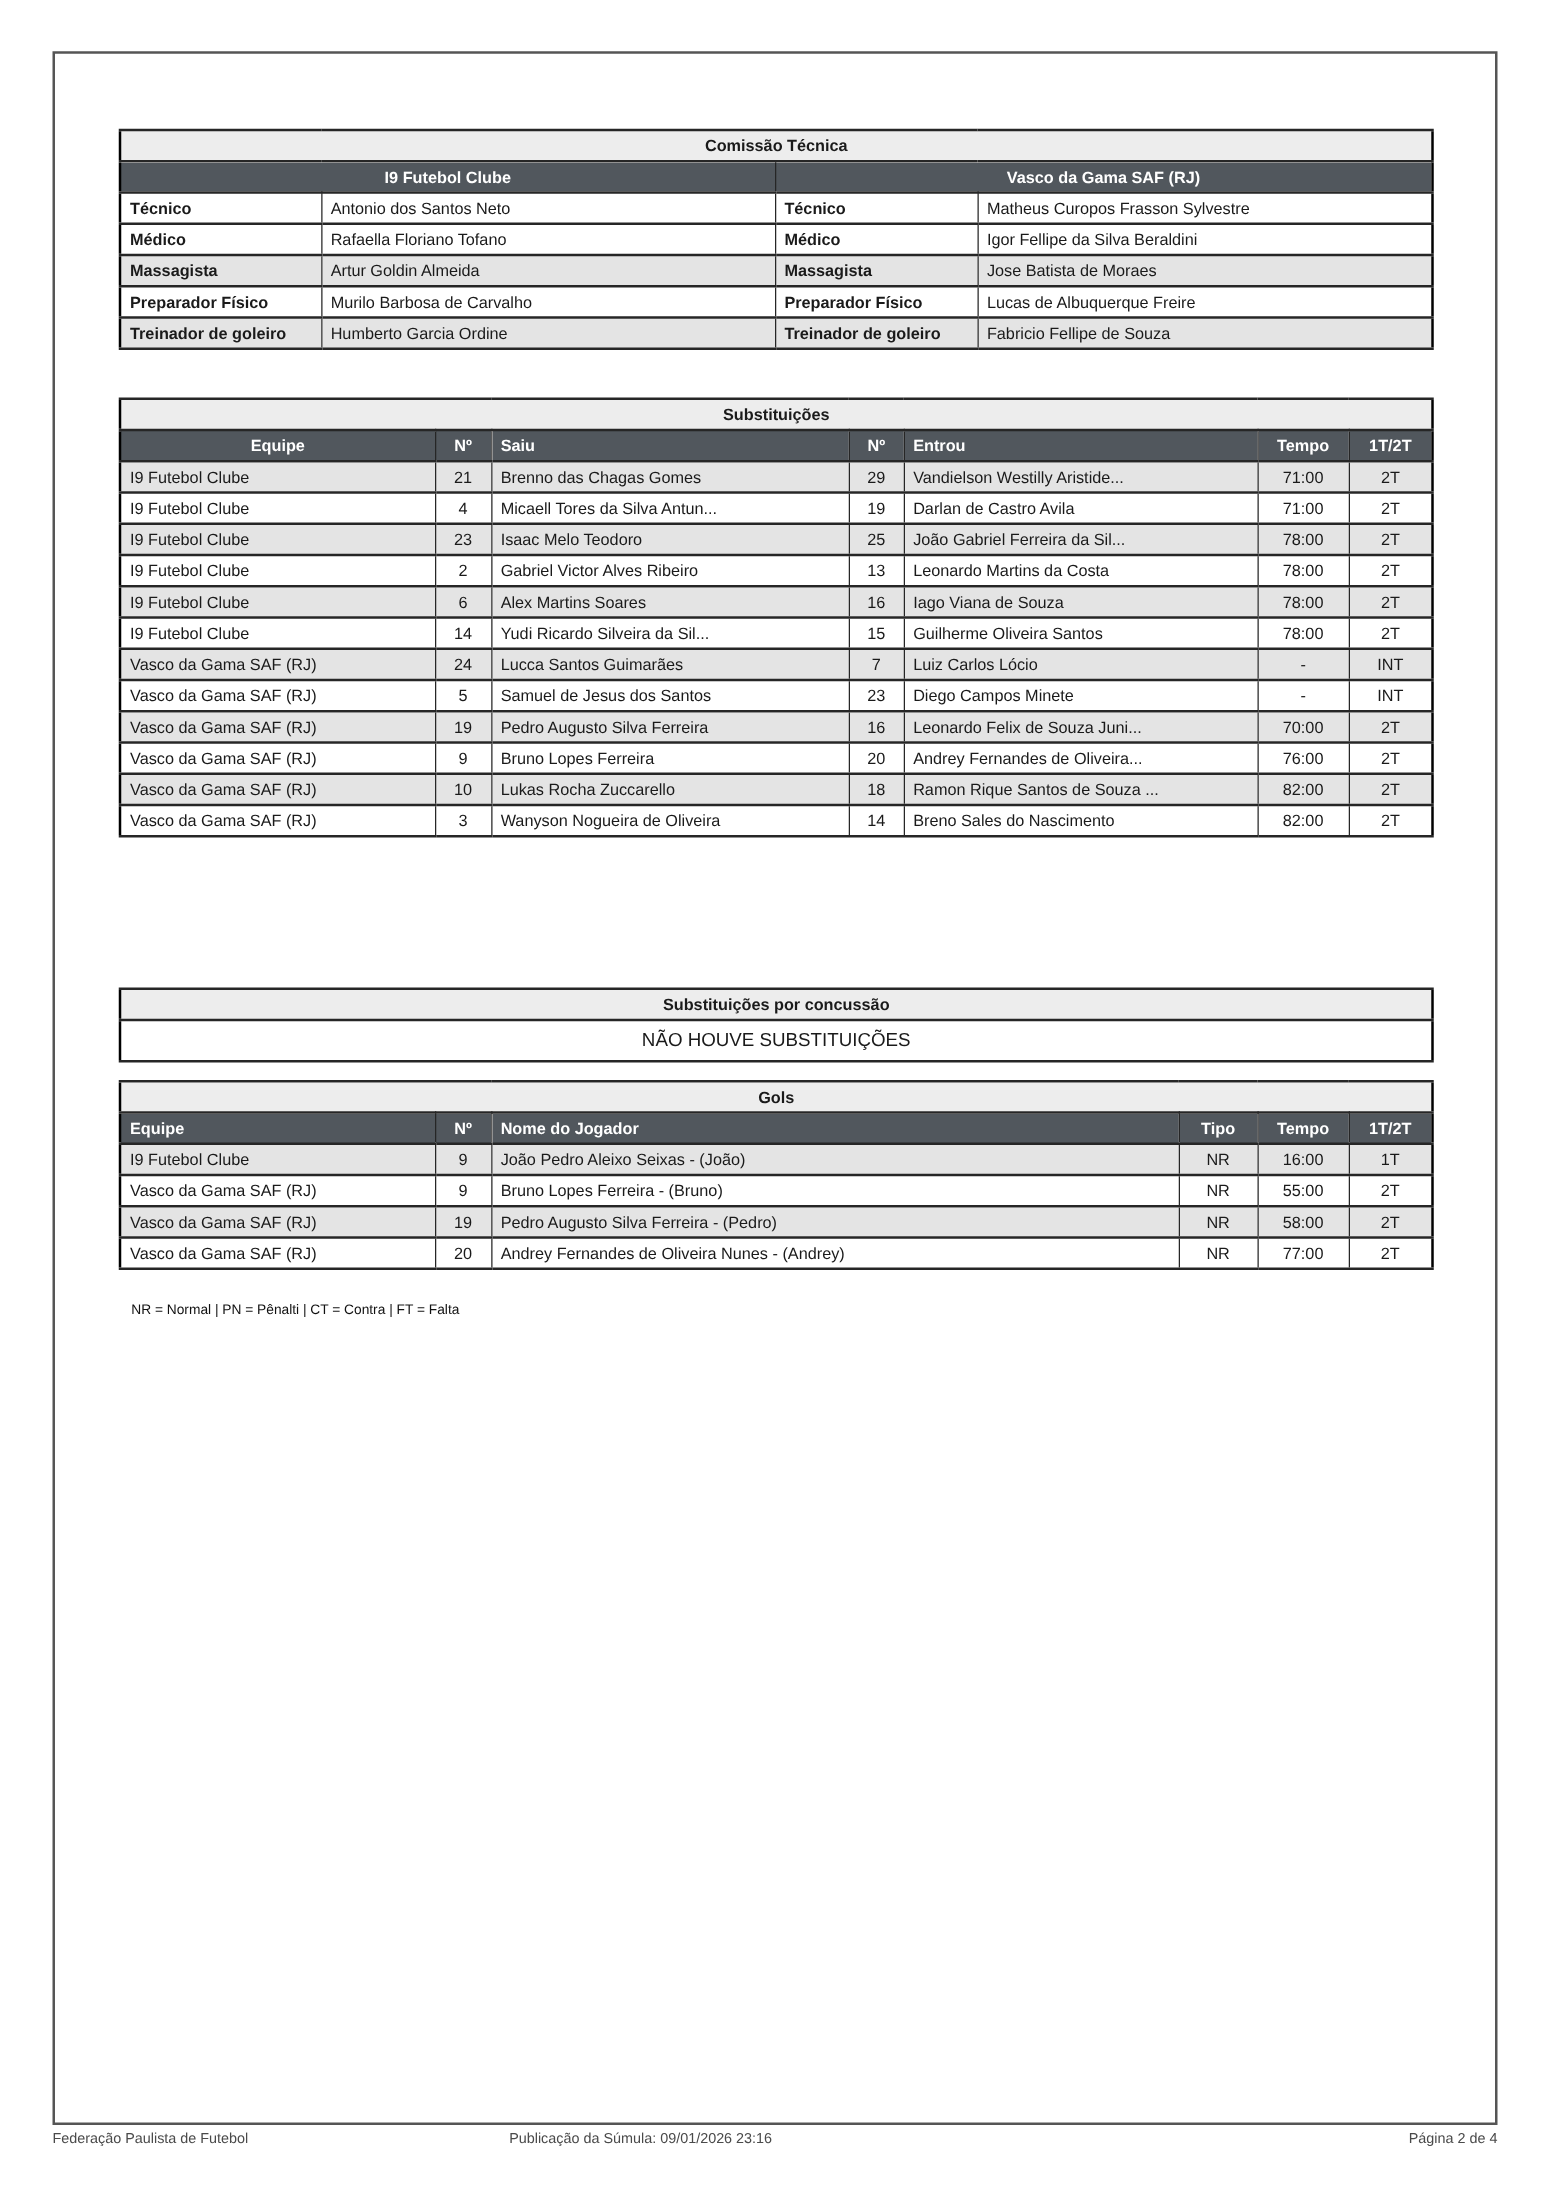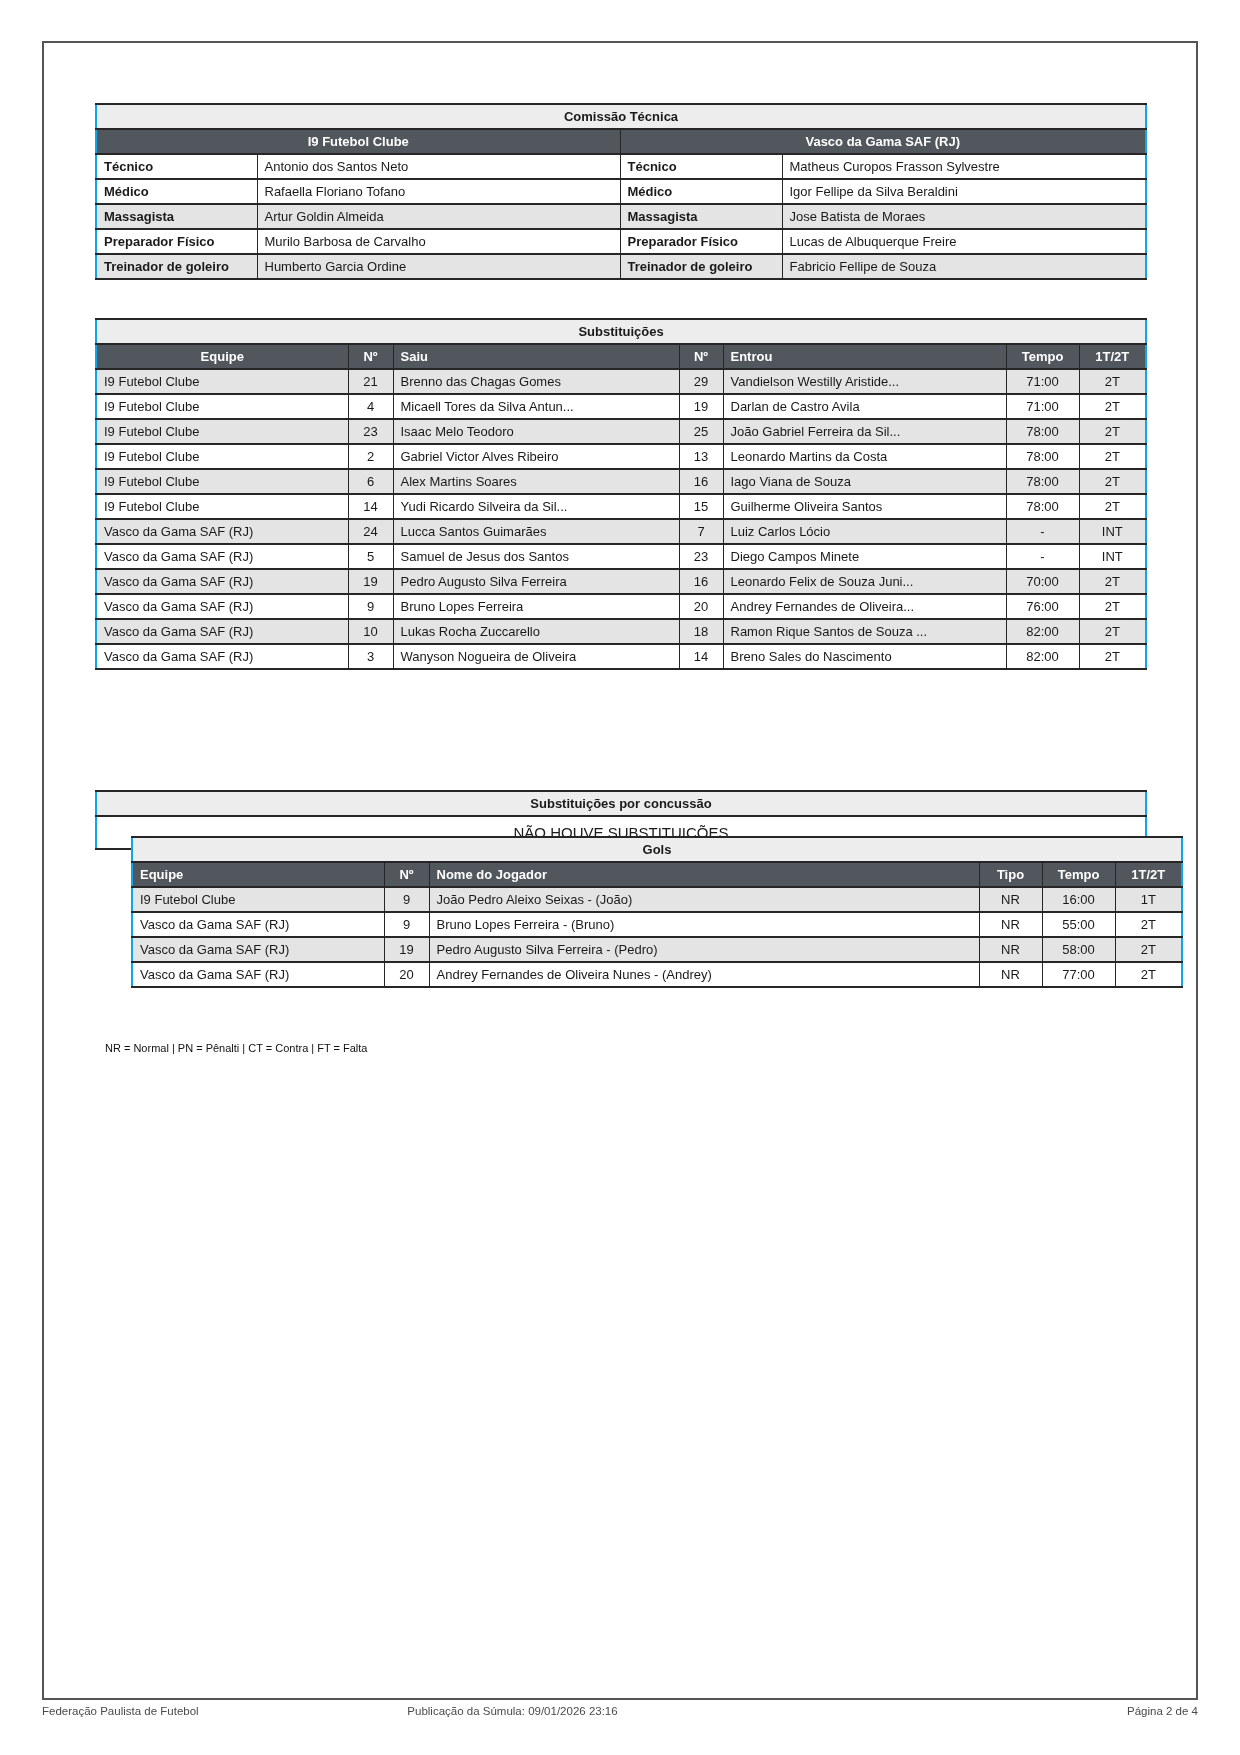--- a/index.html
+++ b/index.html
@@ -1,36 +1,36 @@
 <!DOCTYPE html>
 <html><head>
 <meta charset="utf-8">
 <style>
   * { margin:0; padding:0; box-sizing:border-box; }
   html,body { width:1240px; height:1755px; background:#ffffff;
               font-family:"Liberation Sans", sans-serif; color:#1a1a1a; }
   .frame { position:absolute; left:42px; top:41px; width:1156px; height:1659px;
            border:2px solid #555; background:#fff; }
   table { border-collapse:collapse; table-layout:fixed; width:1050px;
-          position:absolute; left:51px; border:2px solid #0ea5e9;
+          position:absolute; left:51px; border:2px solid #000000;
           font-size:13px; }
   td, th { border:1px solid #262626; border-top-width:2px; border-bottom-width:2px;
            height:25px; vertical-align:middle; padding:0 7px; white-space:nowrap;
            overflow:hidden; font-weight:normal; text-align:left; }
   .t-title { background:#ededed; font-weight:bold; text-align:center; }
   .t-dark  { background:#51575d; color:#ffffff; font-weight:bold; }
   .th-c { text-align:center; }
   tr.alt td { background:#e4e4e4; }
   .c-role { font-weight:bold;margin-top:37px; }
   .c-num, .c-time, .c-half { text-align:center; }
   .c-team, .c-name, .c-person { text-align:left; }
   #tbl-comissao { top:60px; }
   #tbl-subs     { top:275px; }
   #tbl-conc     { top:747px; }
-  #tbl-gols     { top:793px;margin-left:36px; }
+  #tbl-gols     { top:821px; }
   #tbl-conc .nohave { height:33px; font-size:15px; text-align:center; font-weight:normal;border-radius:11px; }
   .legend { position:absolute; left:61px; top:999px; font-size:11px; color:#111; }
   .footer { position:absolute; left:0; top:1705px; width:1240px; font-size:11.5px; color:#4a4a4a; }
   .footer .fl { position:absolute; left:42px; }
   .footer .fc { position:absolute; left:0; width:1025px; text-align:center; }
   .footer .fr { position:absolute; right:42px; }
 </style>
 </head>
 <body>
 

